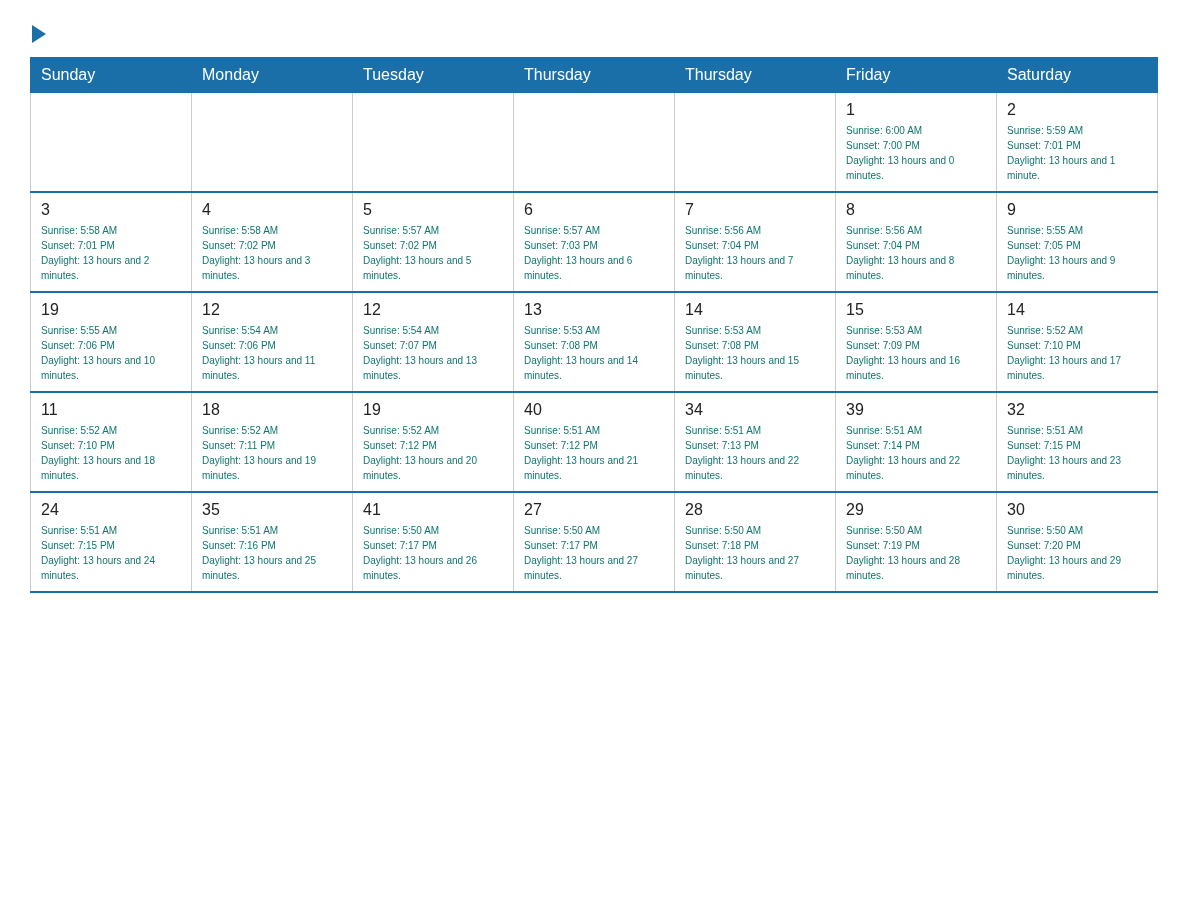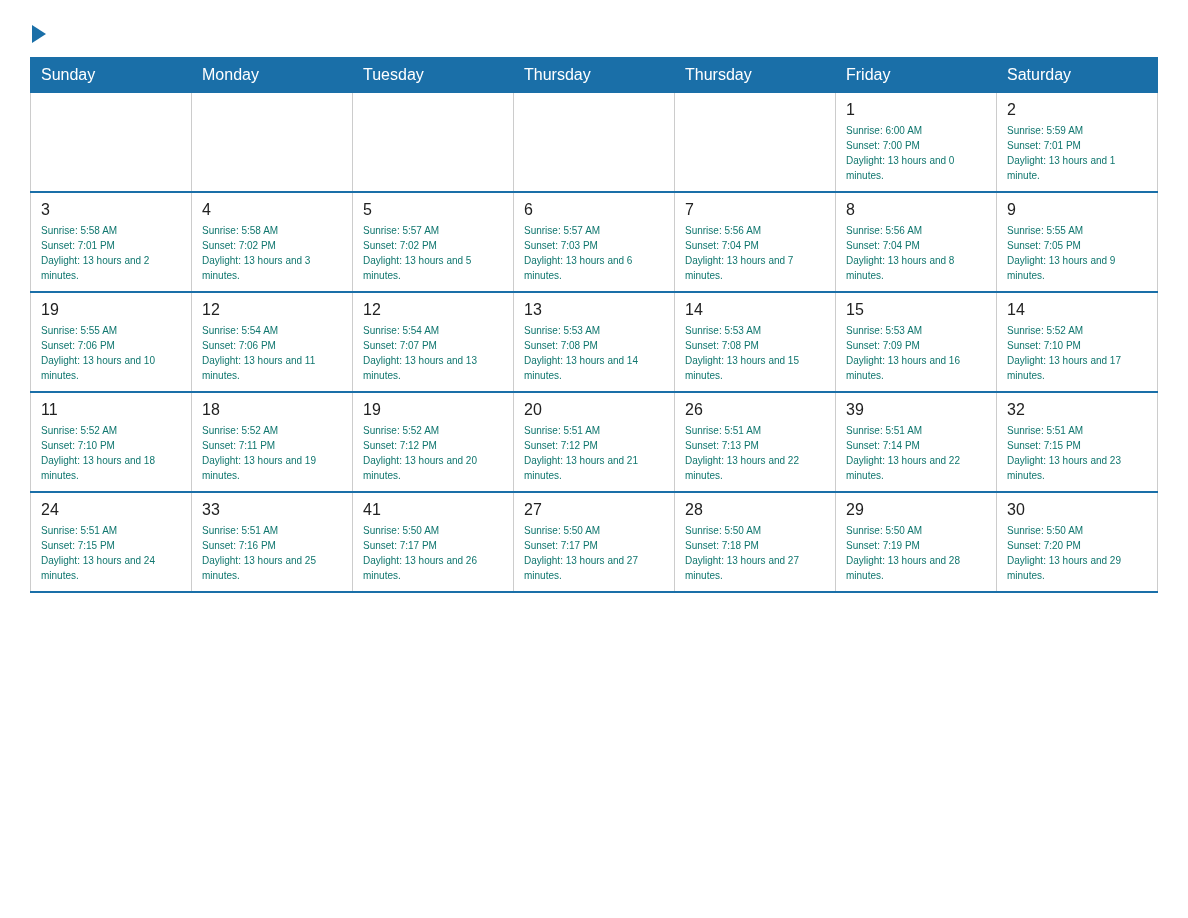--- a/index.html
+++ b/index.html
@@ -214,43 +214,43 @@
         </td>
         <td>
           <span class="day-number">18</span>
           <div class="day-info">Sunrise: 5:52 AM<br>Sunset: 7:11 PM<br>Daylight: 13 hours and 19 minutes.</div>
         </td>
         <td>
           <span class="day-number">19</span>
           <div class="day-info">Sunrise: 5:52 AM<br>Sunset: 7:12 PM<br>Daylight: 13 hours and 20 minutes.</div>
         </td>
         <td>
-          <span class="day-number">20</span>
+          <span class="day-number">40</span>
           <div class="day-info">Sunrise: 5:51 AM<br>Sunset: 7:12 PM<br>Daylight: 13 hours and 21 minutes.</div>
         </td>
         <td>
-          <span class="day-number">26</span>
+          <span class="day-number">34</span>
           <div class="day-info">Sunrise: 5:51 AM<br>Sunset: 7:13 PM<br>Daylight: 13 hours and 22 minutes.</div>
         </td>
         <td>
           <span class="day-number">39</span>
           <div class="day-info">Sunrise: 5:51 AM<br>Sunset: 7:14 PM<br>Daylight: 13 hours and 22 minutes.</div>
         </td>
         <td>
           <span class="day-number">32</span>
           <div class="day-info">Sunrise: 5:51 AM<br>Sunset: 7:15 PM<br>Daylight: 13 hours and 23 minutes.</div>
         </td>
       </tr>
       <tr class="week-row">
         <td>
           <span class="day-number">24</span>
           <div class="day-info">Sunrise: 5:51 AM<br>Sunset: 7:15 PM<br>Daylight: 13 hours and 24 minutes.</div>
         </td>
         <td>
-          <span class="day-number">33</span>
+          <span class="day-number">35</span>
           <div class="day-info">Sunrise: 5:51 AM<br>Sunset: 7:16 PM<br>Daylight: 13 hours and 25 minutes.</div>
         </td>
         <td>
           <span class="day-number">41</span>
           <div class="day-info">Sunrise: 5:50 AM<br>Sunset: 7:17 PM<br>Daylight: 13 hours and 26 minutes.</div>
         </td>
         <td>
           <span class="day-number">27</span>
           <div class="day-info">Sunrise: 5:50 AM<br>Sunset: 7:17 PM<br>Daylight: 13 hours and 27 minutes.</div>
         </td>

